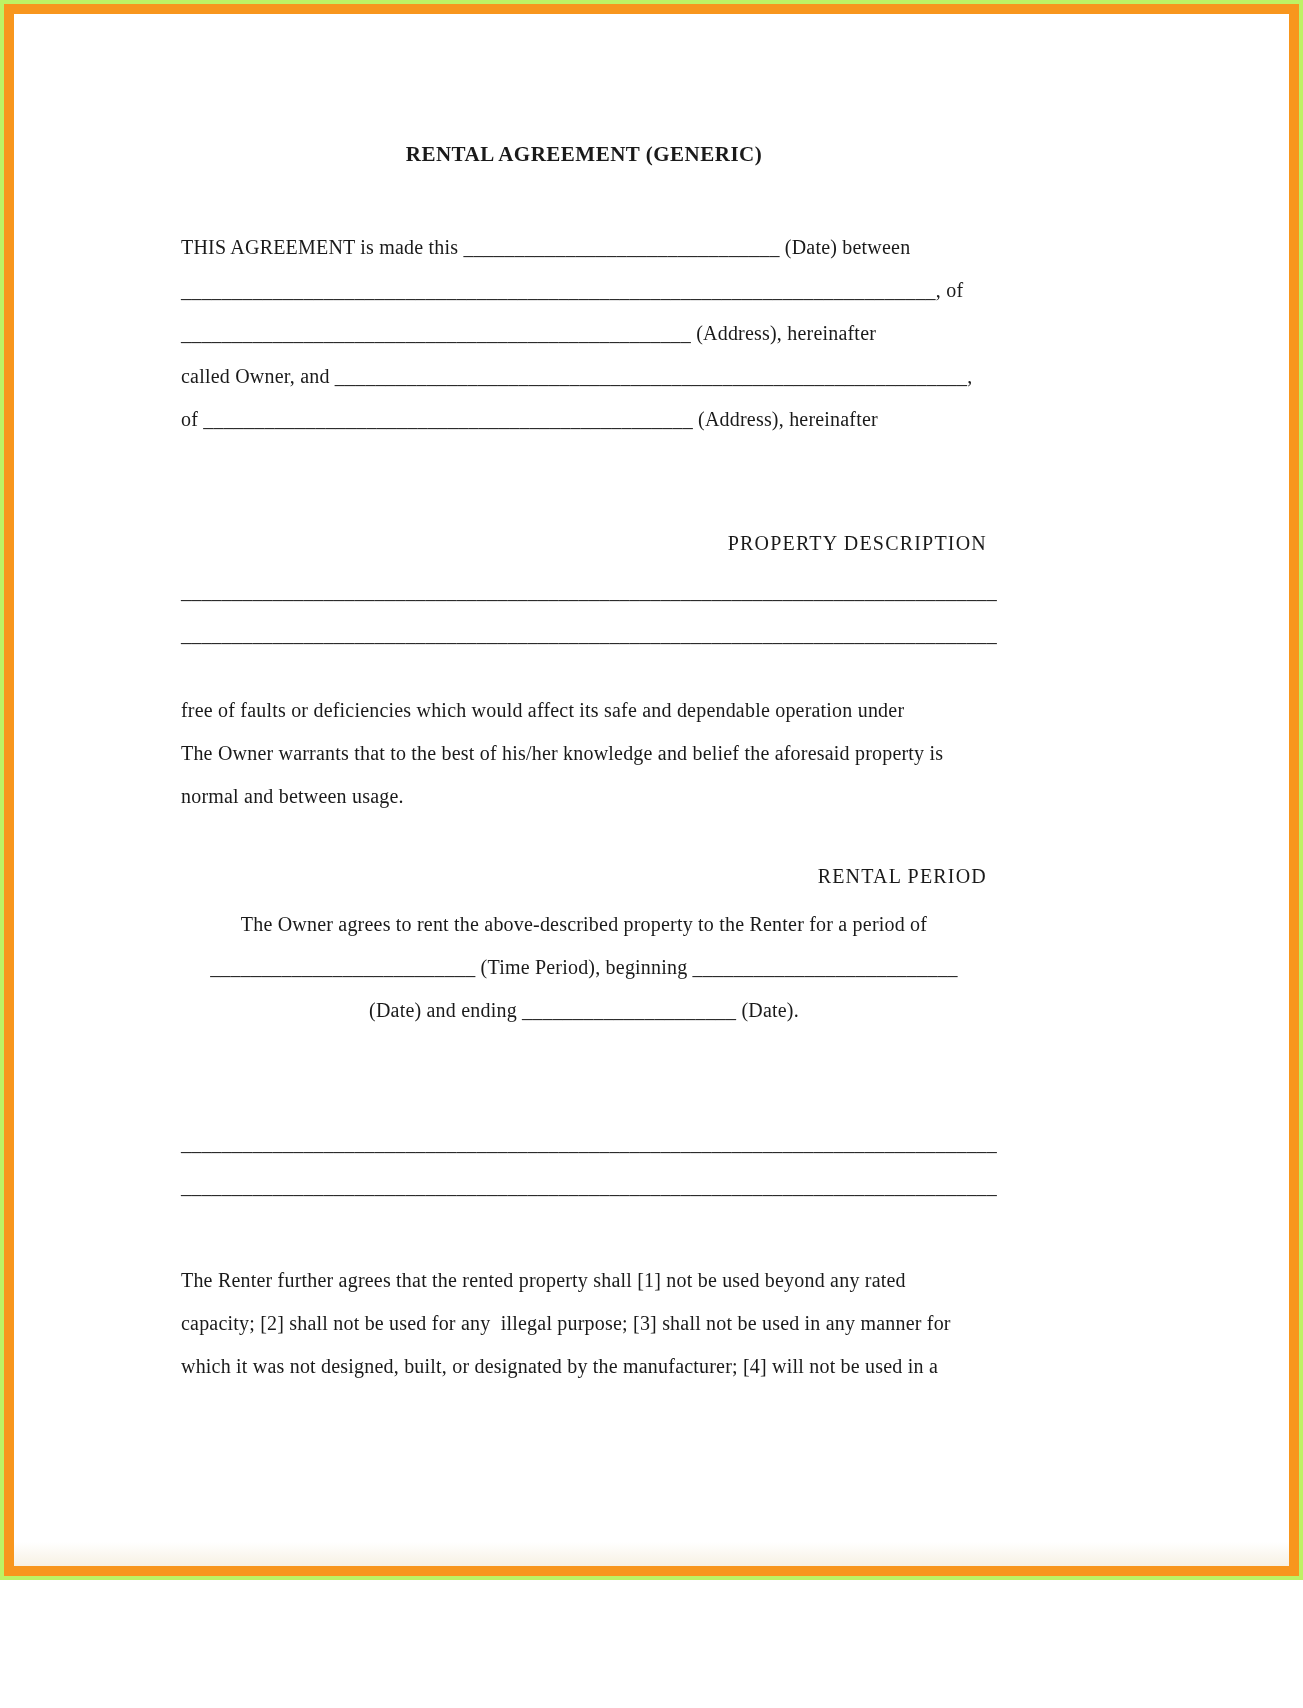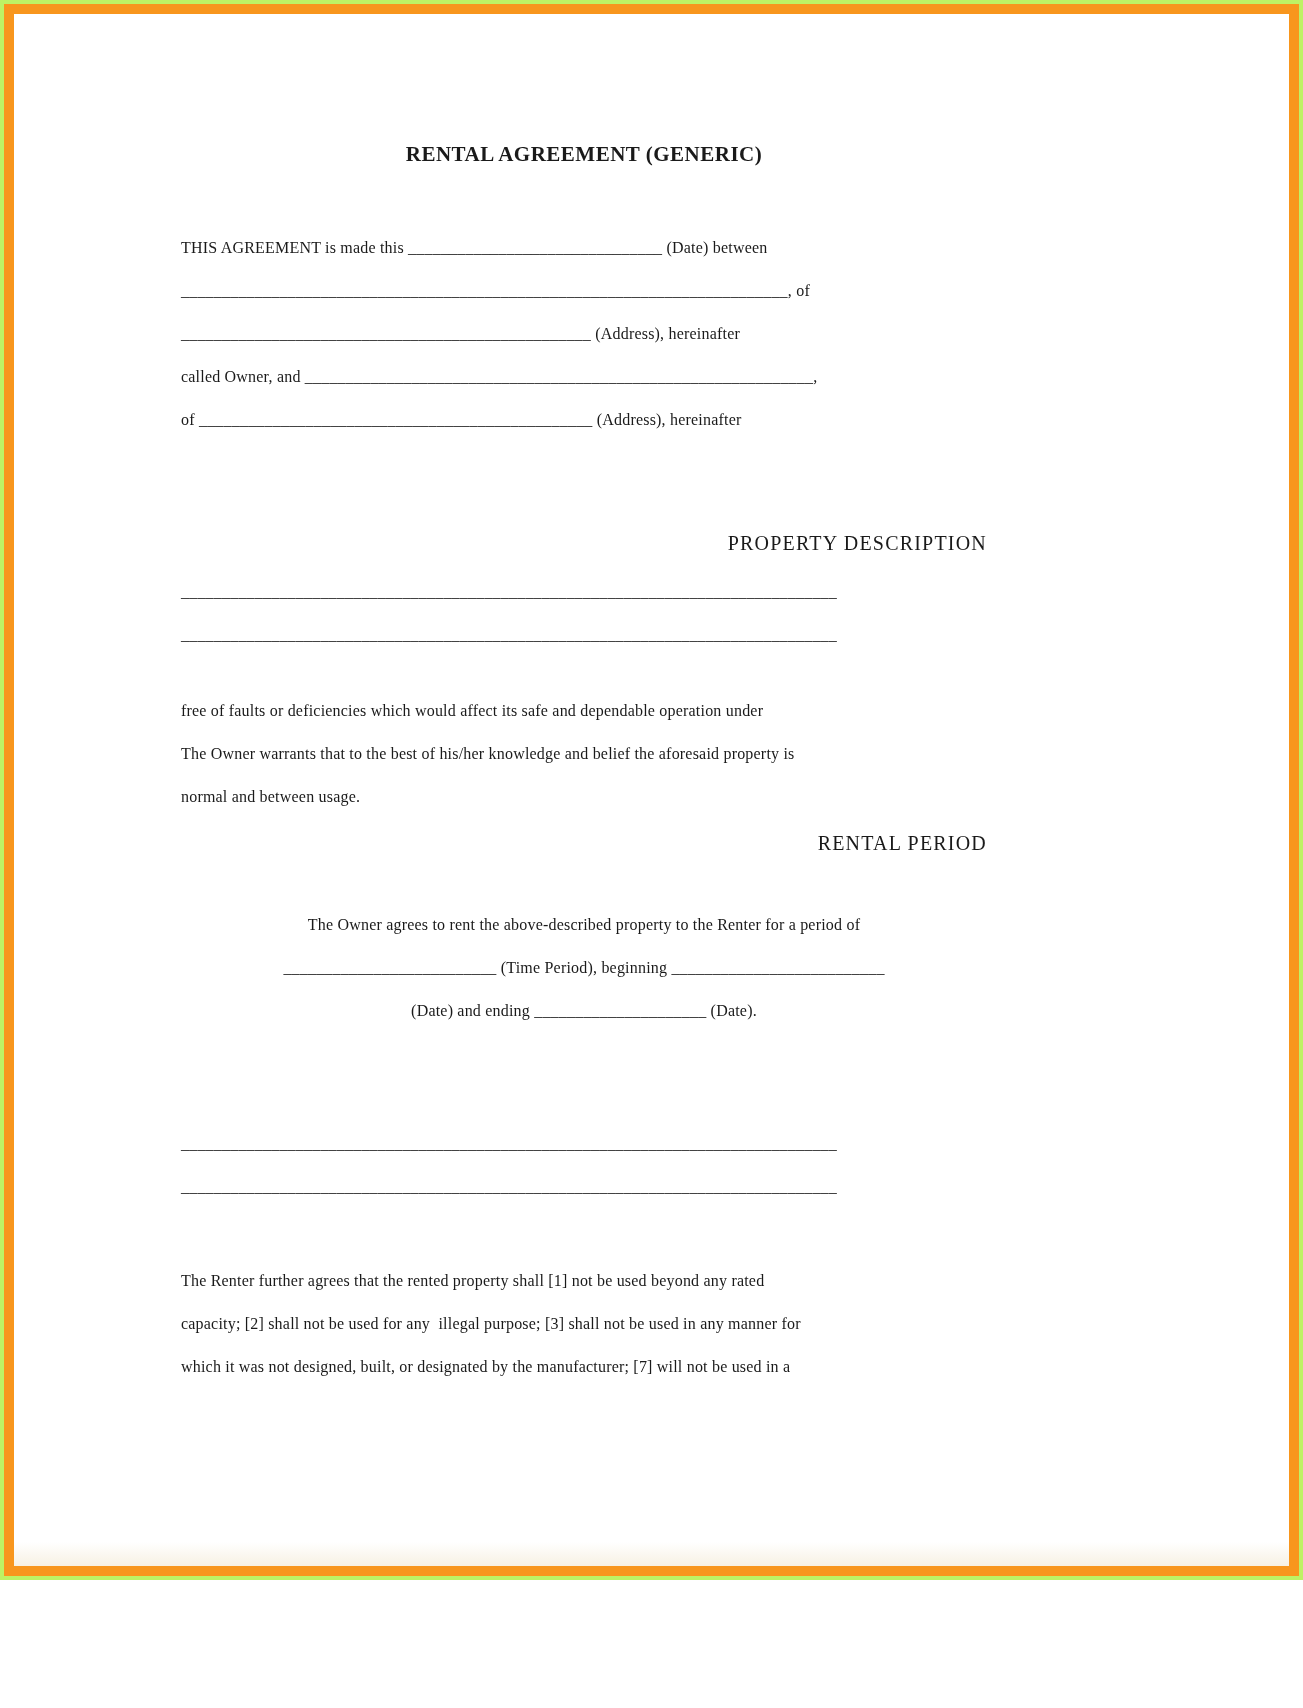--- a/index.html
+++ b/index.html
@@ -29,21 +29,21 @@
     background: linear-gradient(180deg, rgba(255,255,255,0), #F7F1E3);
   }
 
   .block {
     position: absolute;
     left: 167px;
     width: 806px;
     color: #1A1A1A;
   }
   .line {
-    font-size: 16px;
+    font-size: 20px;
     line-height: 43px;
     white-space: pre-wrap;
     letter-spacing: 0.2px;
   }
   .title {
     top: 119px;
     text-align: center;
     font-size: 21px;
     font-weight: bold;
     letter-spacing: 0.5px;
@@ -56,21 +56,21 @@
     letter-spacing: 1.2px;
     font-weight: normal;
     margin: 0;
     text-align: right;
   }
 
   .pos-intro       { top: 212px; }
   .pos-pd-heading  { top: 508px; }
   .pos-pd-blanks   { top: 556px; }
   .pos-pd-para     { top: 675px; }
-  .pos-rp-heading  { top: 808px; }
+  .pos-rp-heading  { top: 841px; }
   .pos-rp-lines    { top: 889px; text-align: center; }
   .pos-uop-heading { top: 1057px; }
   .pos-uop-blanks  { top: 1108px; }
   .pos-uop-para    { top: 1245px; }
 
   .wm-left {
     position: absolute;
     left: 26px;
     top: 1641px;
     font-family: "Liberation Sans", sans-serif;
@@ -130,21 +130,21 @@
 
 
     <div class="block pos-uop-blanks">
       <div class="line">________________________________________________________________________________</div>
       <div class="line">________________________________________________________________________________</div>
     </div>
 
     <div class="block pos-uop-para">
       <div class="line">The Renter further agrees that the rented property shall [1] not be used beyond any rated</div>
       <div class="line">capacity; [2] shall not be used for any  illegal purpose; [3] shall not be used in any manner for</div>
-      <div class="line">which it was not designed, built, or designated by the manufacturer; [7] will not be used in a</div>
+      <div class="line">which it was not designed, built, or designated by the manufacturer; [4] will not be used in a</div>
     </div>
 
     <div class="page-bottom-tint"></div>
 
     <div class="wm-left">www.sampletemplatess.com</div>
     <div class="wm-right">printablerealestateforms.com</div>
 
   </div>
 </div>
 

